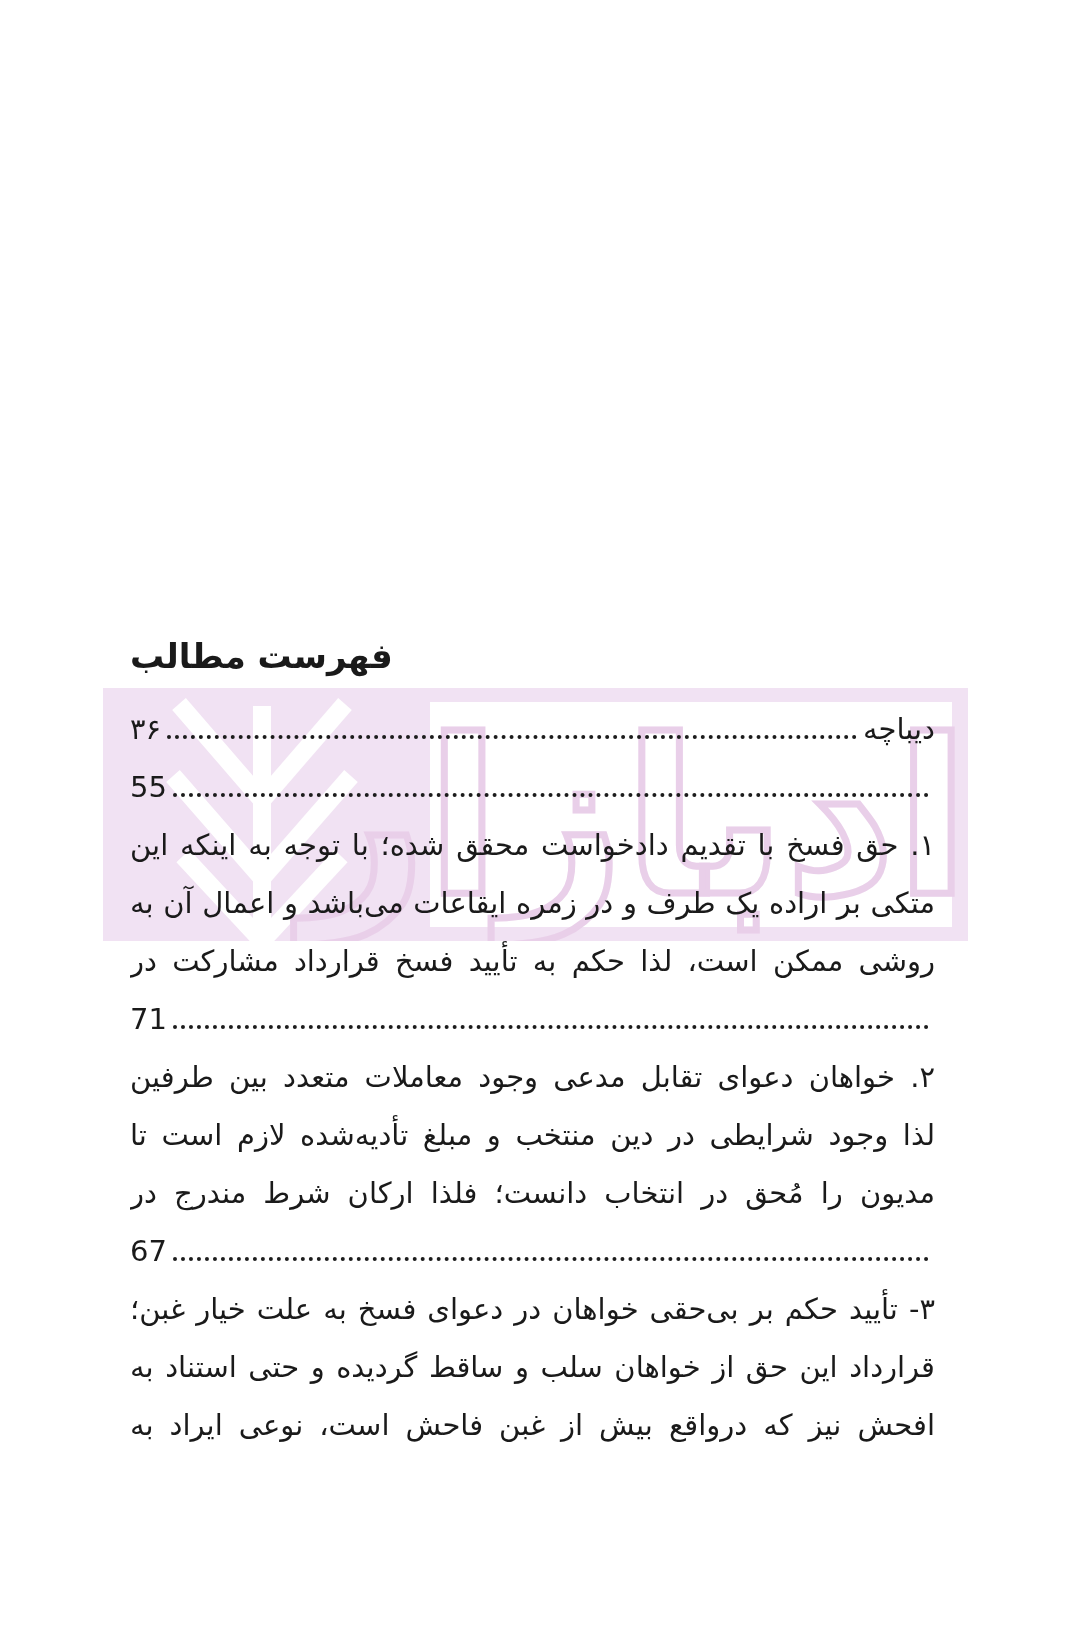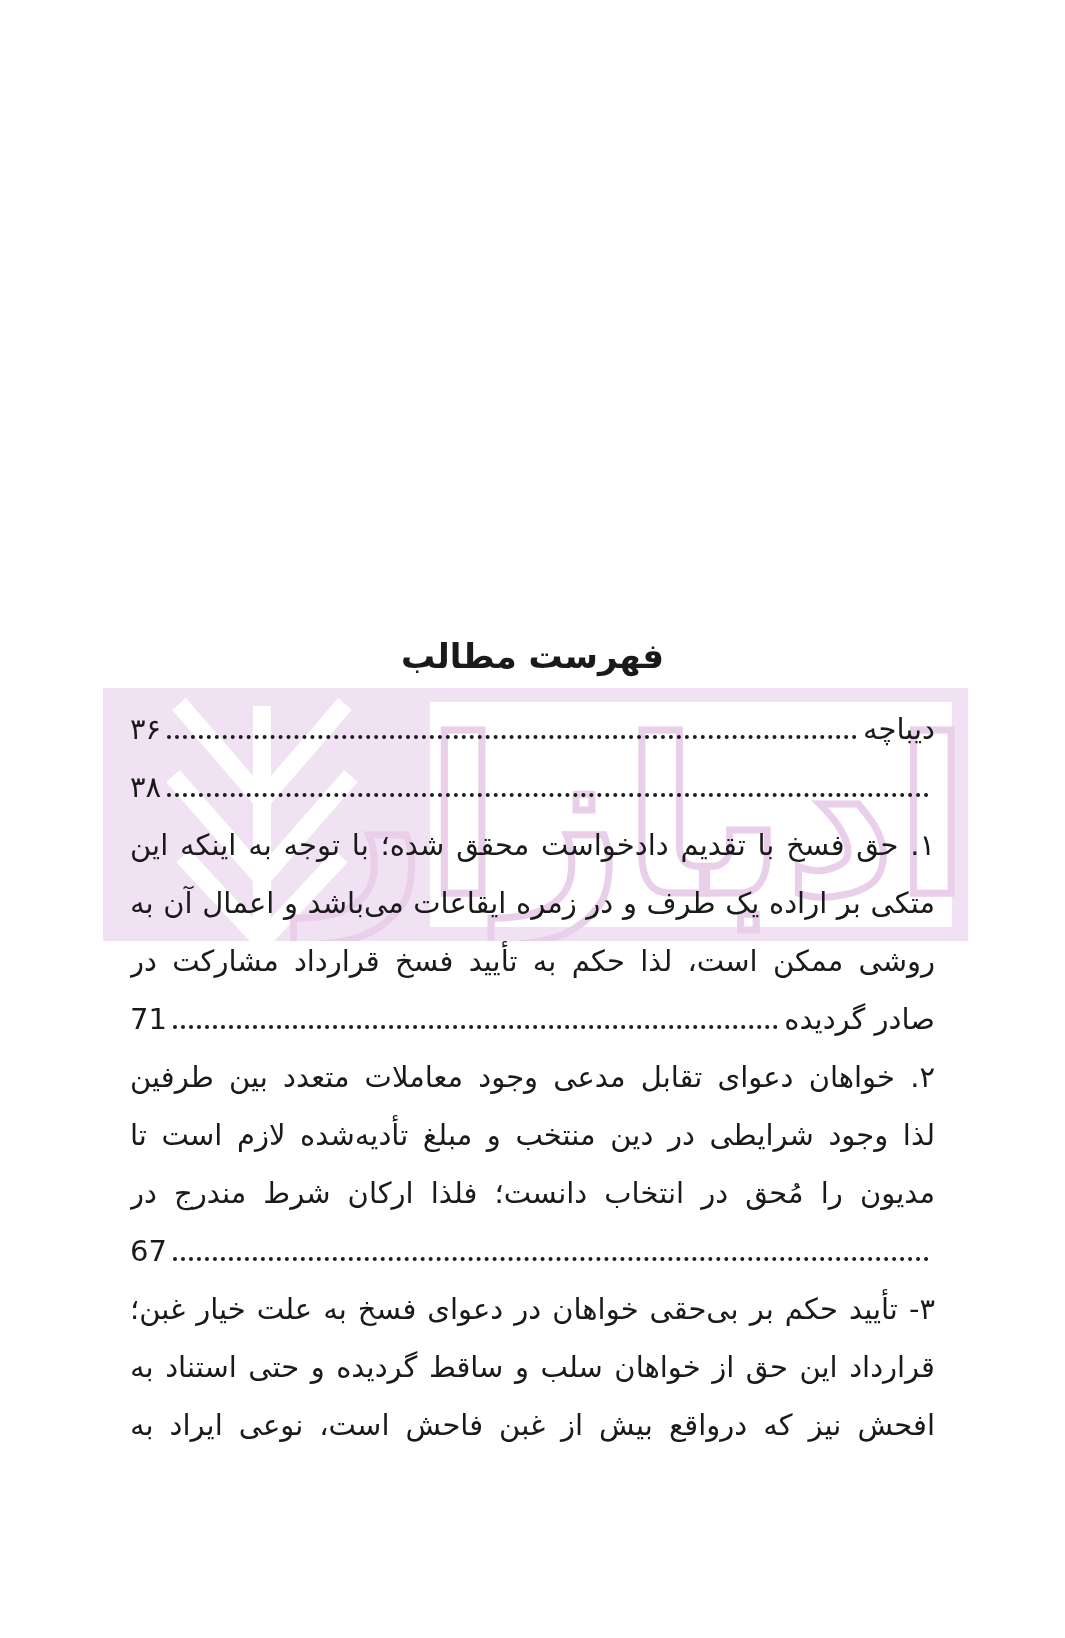--- a/index.html
+++ b/index.html
@@ -8,21 +8,21 @@
     background:#ffffff;
     font-family:"DejaVu Sans","Liberation Sans",sans-serif;
     color:#1a1a1a;
     position:relative;
     overflow:hidden;
   }
   .page{position:absolute;inset:0;}
   .doc-title{
     position:absolute;
     top:636px;left:130px;width:805px;
-    text-align:center;
+    text-align:left;
     font-size:34px;font-weight:bold;
     direction:rtl;
     z-index:2;
   }
   .watermark{
     position:absolute;
     left:103px;top:688px;
     width:865px;height:253px;
     z-index:0;
   }
@@ -86,29 +86,28 @@
   <div class="toc">
 
     <div class="line dotrow">
       <span class="entry-text">دیباچه</span>
       <span class="dots"></span>
       <span class="page-num">۳۶</span>
     </div>
 
     <div class="line dotrow">
       <span class="dots"></span>
-      <span class="page-num">۳۸</span>
+      <span class="page-num">55</span>
     </div>
 
     <div class="line just">۱. حق فسخ با تقدیم دادخواست محقق شده؛ با توجه به اینکه این حق</div>
     <div class="line just">متکی بر اراده یک طرف و در زمره ایقاعات می‌باشد و اعمال آن به هر</div>
     <div class="line just">روشی ممکن است، لذا حکم به تأیید فسخ قرارداد مشارکت در ساخت</div>
 
     <div class="line dotrow">
-      <span class="entry-text">صادر گردیده</span>
       <span class="dots"></span>
       <span class="page-num">71</span>
     </div>
 
     <div class="line just">۲. خواهان دعوای تقابل مدعی وجود معاملات متعدد بین طرفین است؛</div>
     <div class="line just">لذا وجود شرایطی در دین منتخب و مبلغ تأدیه‌شده لازم است تا بتوان</div>
     <div class="line just">مدیون را مُحق در انتخاب دانست؛ فلذا ارکان شرط مندرج در قرارداد</div>
 
     <div class="line dotrow">
       <span class="dots"></span>

